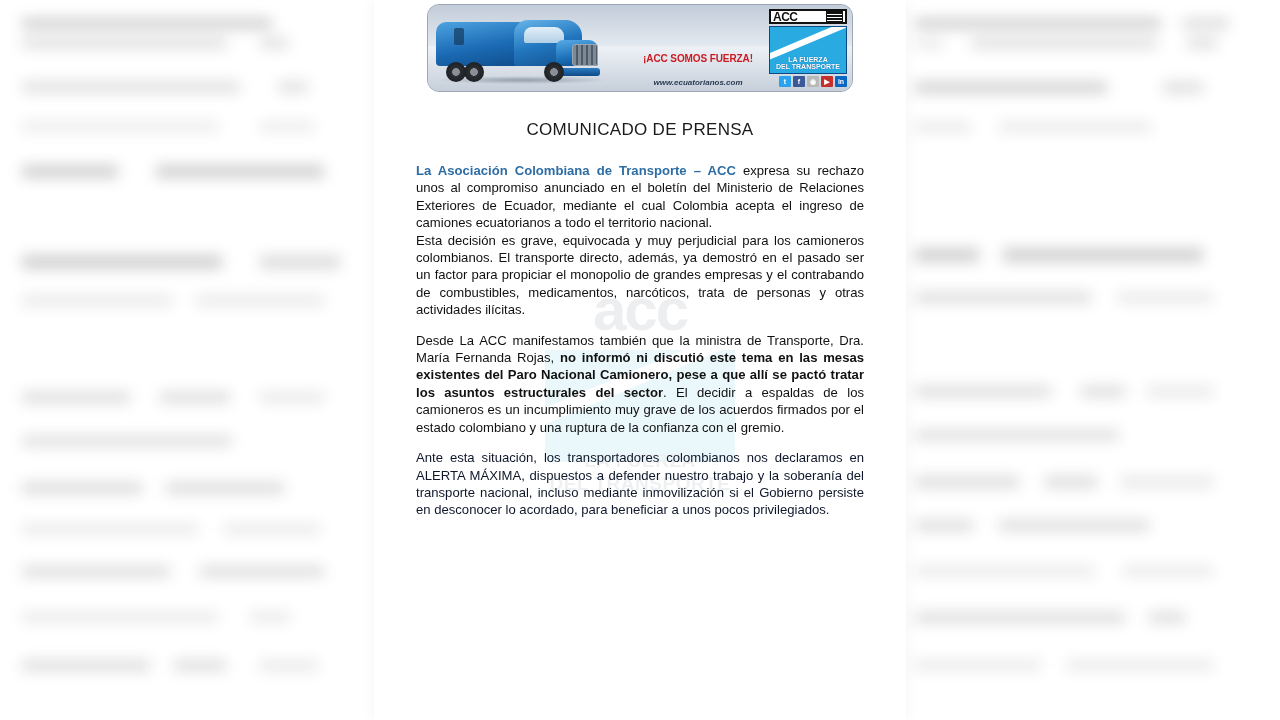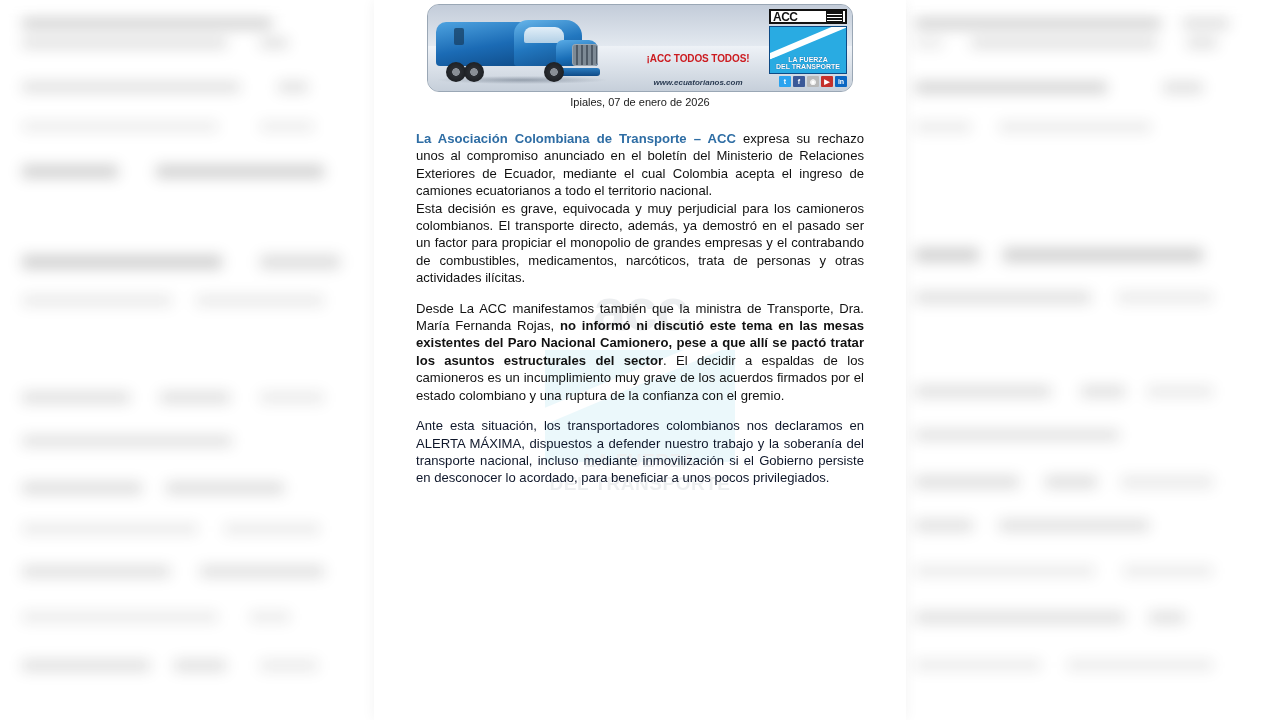--- a/index.html
+++ b/index.html
@@ -458,21 +458,21 @@
           <div class="windshield"></div>
           <div class="hood"></div>
           <div class="grille"></div>
           <div class="bumper"></div>
           <div class="wheel w1"></div>
           <div class="wheel w2"></div>
           <div class="wheel w3"></div>
         </div>
 
 
-        <div class="banner-slogan">¡ACC TODOS TODOS!</div>
+        <div class="banner-slogan">¡ACC SOMOS FUERZA!</div>
         <div class="banner-url">www.ecuatorianos.com</div>
 
         <div class="banner-logo">
           <div class="logo-acc-row">
             <span class="acc-word">ACC</span>
             <span class="acc-mark"></span>
           </div>
           <div class="logo-blue">
             <div class="swoosh"></div>
             <div class="logo-text">
@@ -483,21 +483,21 @@
           <div class="social-row">
             <span class="s-ico s-tw">t</span>
             <span class="s-ico s-fb">f</span>
             <span class="s-ico s-ig">◉</span>
             <span class="s-ico s-yt">▶</span>
             <span class="s-ico s-in">in</span>
           </div>
         </div>
       </div>
 
-      <div id="place-date">Ipiales, 07 de enero de 2026</div>
+      <div id="title">COMUNICADO DE PRENSA</div>
 
       <div id="body-text">
 
         <p><span class="t-blue">La Asociación Colombiana de Transporte – ACC</span><span> expresa su rechazo unos al compromiso anunciado en el boletín del Ministerio de Relaciones Exteriores de Ecuador, mediante el cual Colombia acepta el ingreso de camiones ecuatorianos a todo el territorio nacional.</span></p>
 
         <p>Esta decisión es grave, equivocada y muy perjudicial para los camioneros colombianos. El transporte directo, además, ya demostró en el pasado ser un factor para propiciar el monopolio de grandes empresas y el contrabando de combustibles, medicamentos, narcóticos, trata de personas y otras actividades ilícitas.</p>
 
 
         <p class="gap"><span>Desde La ACC manifestamos también que la ministra de Transporte, Dra. María Fernanda Rojas, </span><span class="t-bold">no informó ni discutió este tema en las mesas existentes del Paro Nacional Camionero, pese a que allí se pactó tratar los asuntos estructurales del sector</span><span>. El decidir a espaldas de los camioneros es un incumplimiento muy grave de los acuerdos firmados por el estado colombiano y una ruptura de la confianza con el gremio.</span></p>
 

